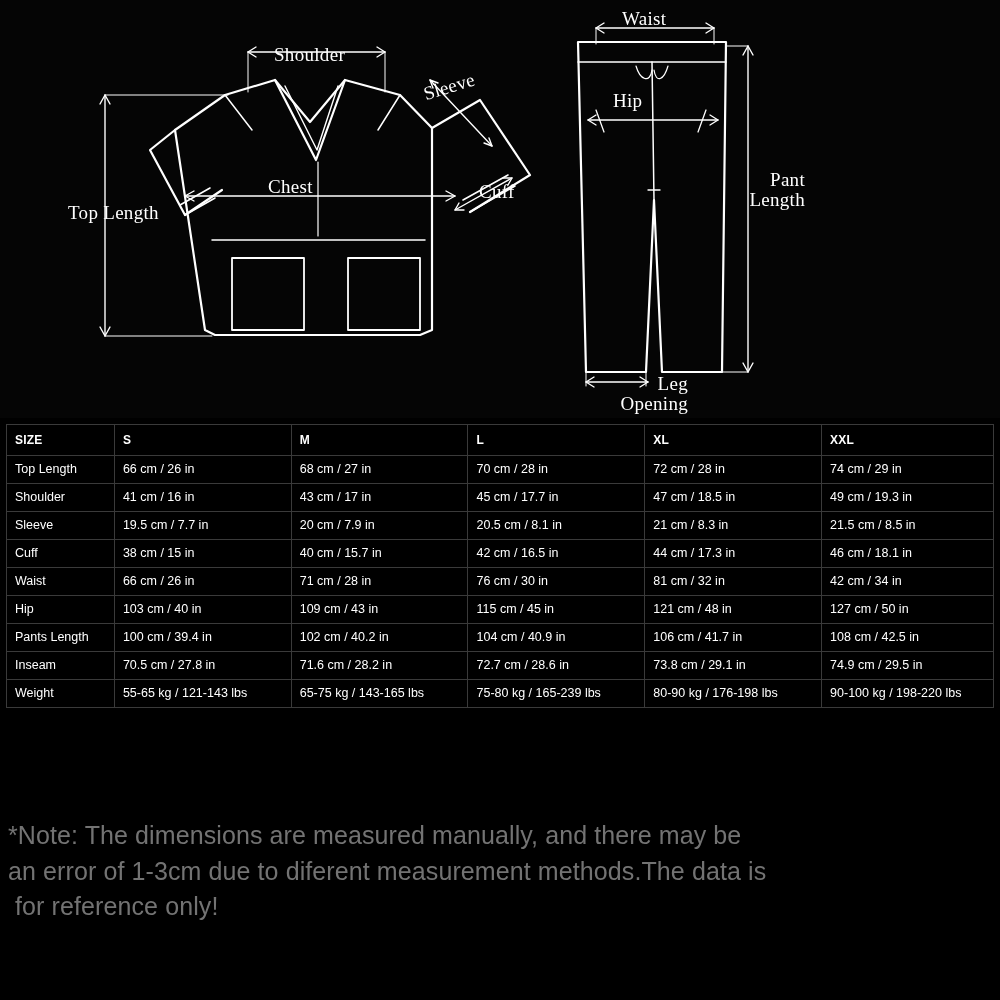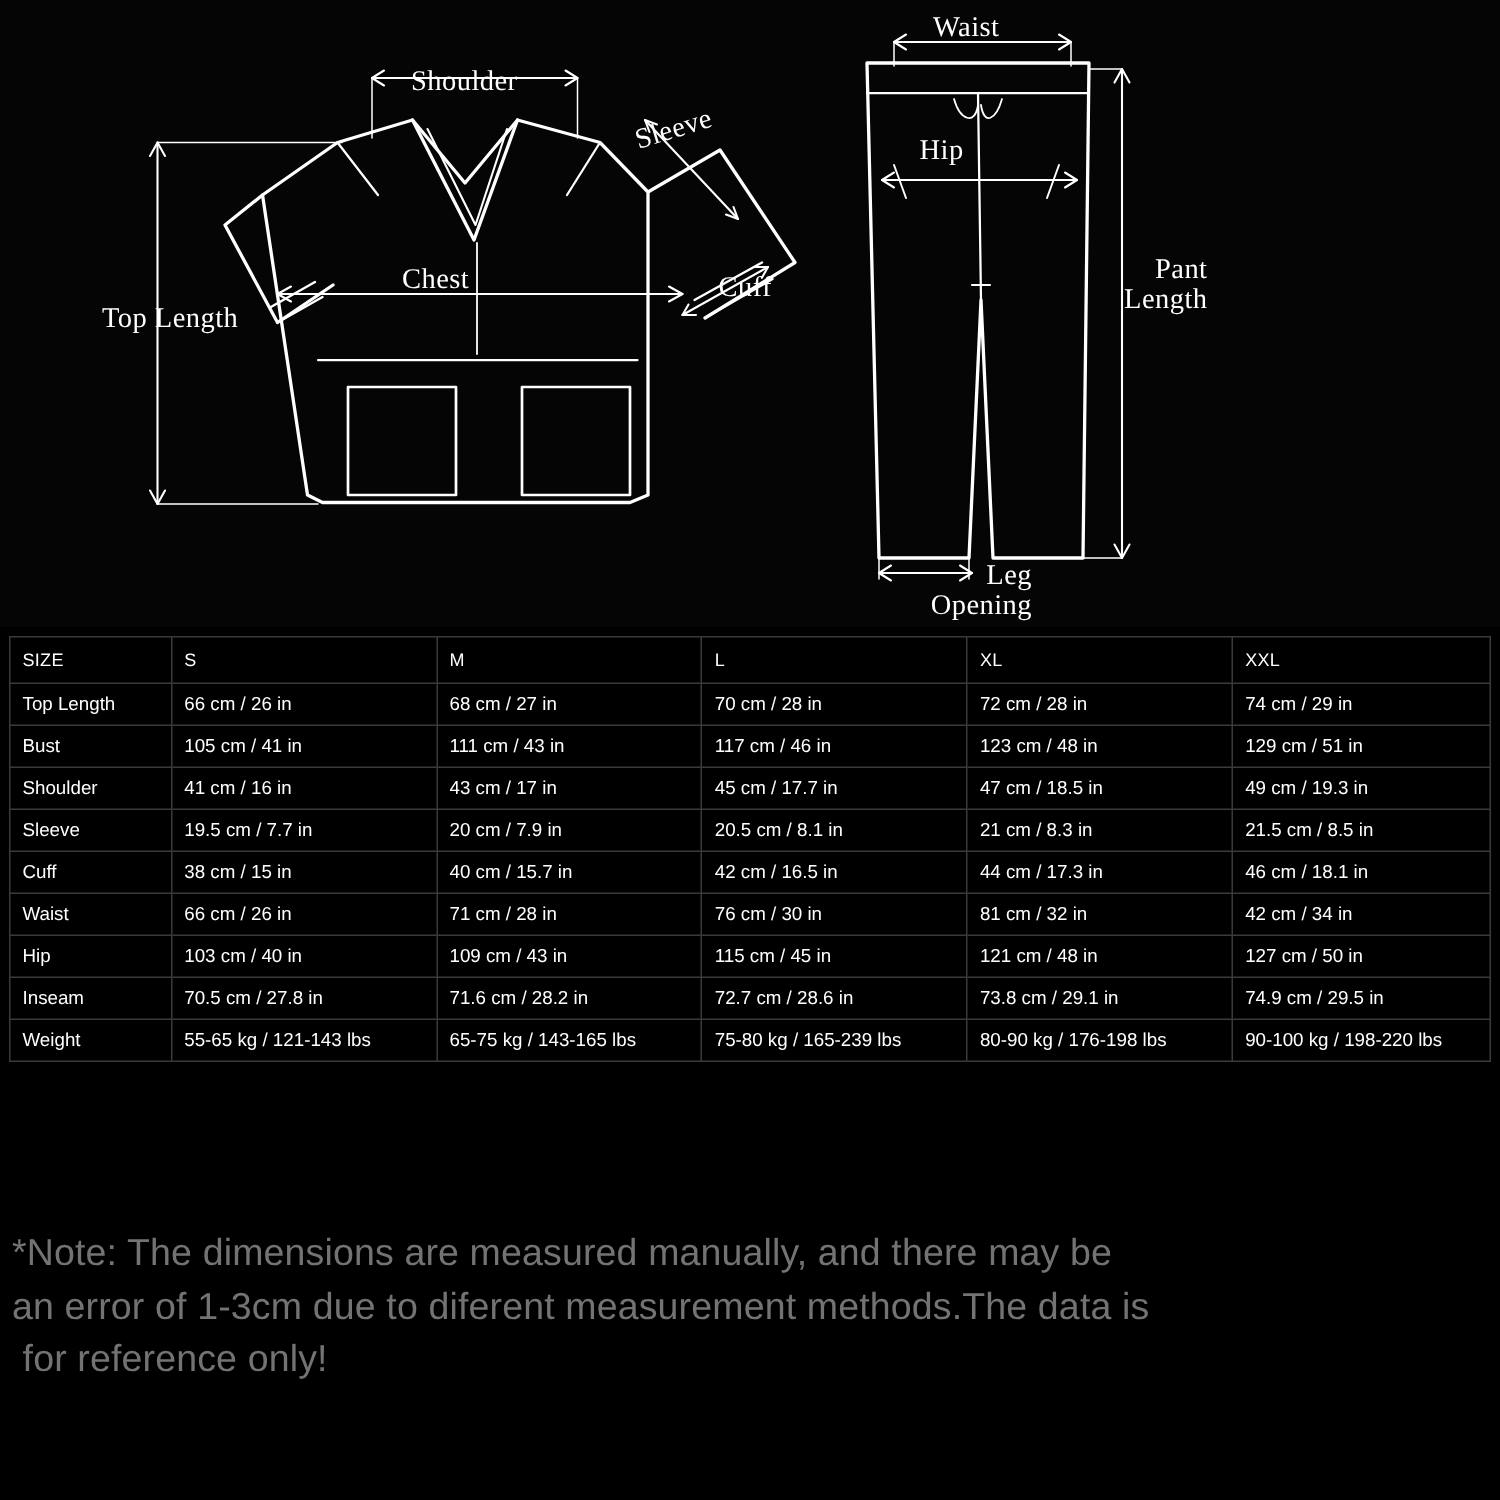--- a/index.html
+++ b/index.html
@@ -54,21 +54,21 @@
   }
   #size-table td, #size-table th {
     border: 1px solid #3a3a3a;
     padding: 6px 8px 7px 8px;
     text-align: left;
     font-weight: normal;
     vertical-align: middle;
     white-space: nowrap;
   }
   #size-table thead th {
-    font-weight: normal;
+    font-weight: bold;
     font-size: 12px;
     letter-spacing: 0.2px;
     padding-top: 8px;
     padding-bottom: 8px;
   }
   #size-table tbody td:first-child {
     font-weight: normal;
   }
   #size-table col.c0 { width: 108px; }
   #size-table col.c1 { width: 177px; }
@@ -228,28 +228,20 @@
     <tbody>
       <tr>
         <td>Top Length</td>
         <td>66 cm / 26 in</td>
         <td>68 cm / 27 in</td>
         <td>70 cm / 28 in</td>
         <td>72 cm / 28 in</td>
         <td>74 cm / 29 in</td>
       </tr>
       <tr>
-        <td>Bust</td>
-        <td>105 cm / 41 in</td>
-        <td>111 cm / 43 in</td>
-        <td>117 cm / 46 in</td>
-        <td>123 cm / 48 in</td>
-        <td>129 cm / 51 in</td>
-      </tr>
-      <tr>
         <td>Shoulder</td>
         <td>41 cm / 16 in</td>
         <td>43 cm / 17 in</td>
         <td>45 cm / 17.7 in</td>
         <td>47 cm / 18.5 in</td>
         <td>49 cm / 19.3 in</td>
       </tr>
       <tr>
         <td>Sleeve</td>
         <td>19.5 cm / 7.7 in</td>
@@ -276,20 +268,28 @@
       </tr>
       <tr>
         <td>Hip</td>
         <td>103 cm / 40 in</td>
         <td>109 cm / 43 in</td>
         <td>115 cm / 45 in</td>
         <td>121 cm / 48 in</td>
         <td>127 cm / 50 in</td>
       </tr>
       <tr>
+        <td>Pants Length</td>
+        <td>100 cm / 39.4 in</td>
+        <td>102 cm / 40.2 in</td>
+        <td>104 cm / 40.9 in</td>
+        <td>106 cm / 41.7 in</td>
+        <td>108 cm / 42.5 in</td>
+      </tr>
+      <tr>
         <td>Inseam</td>
         <td>70.5 cm / 27.8 in</td>
         <td>71.6 cm / 28.2 in</td>
         <td>72.7 cm / 28.6 in</td>
         <td>73.8 cm / 29.1 in</td>
         <td>74.9 cm / 29.5 in</td>
       </tr>
       <tr>
         <td>Weight</td>
         <td>55-65 kg / 121-143 lbs</td>

